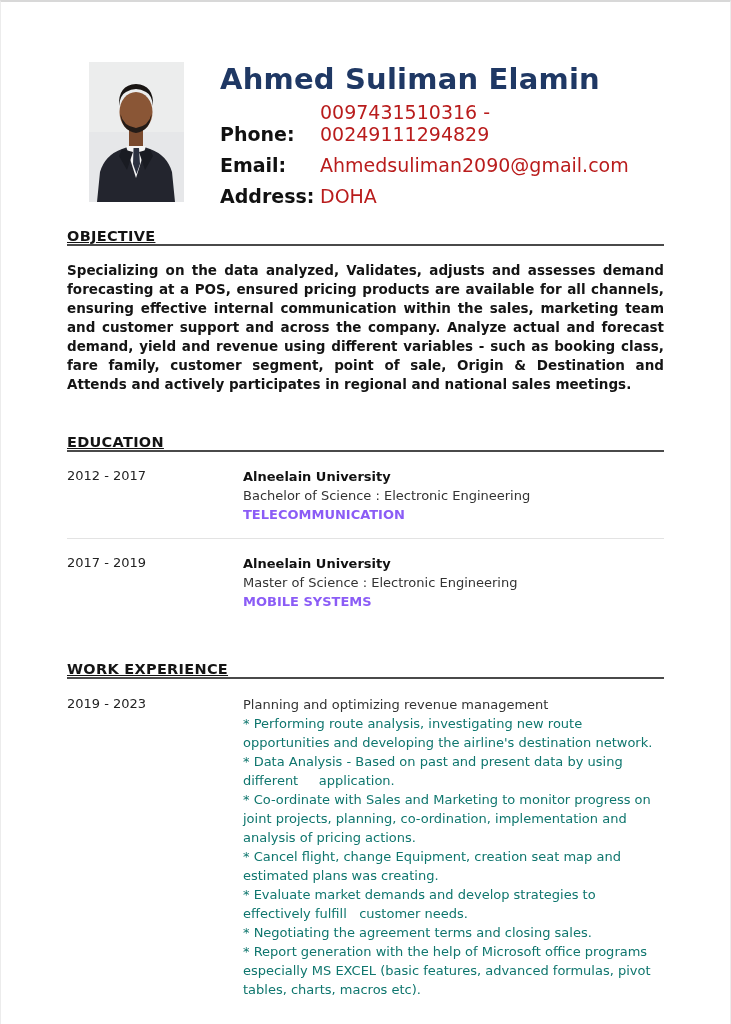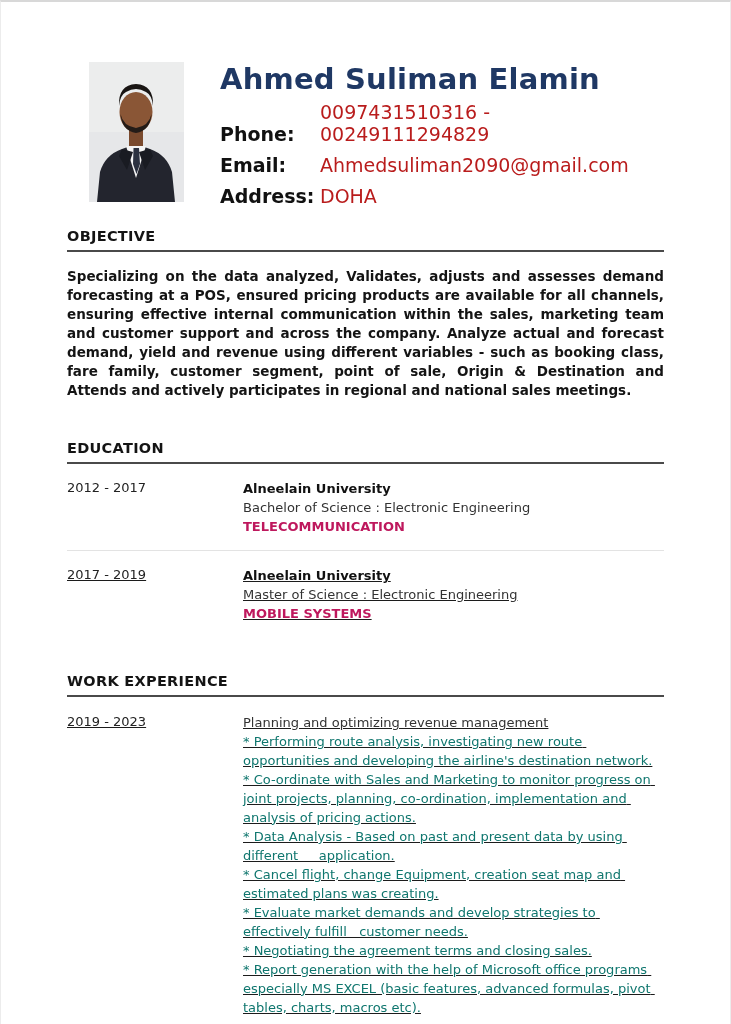--- a/index.html
+++ b/index.html
@@ -48,45 +48,45 @@
   .contact-label { width: 100px; flex: 0 0 auto; font-weight: bold; color: #111; }
   .contact-value { color: #b91c1c; }
   
   section { margin-top: 12px; }
   .section-heading {
     margin: 0;
     font-size: 14.5px;
     font-weight: bold;
     letter-spacing: 0.3px;
     color: #141414;
-    padding-bottom: 6px;
     border-bottom: 2px solid var(--heading-rule, #4a4a4a);
+    text-decoration: underline;
   }
   .objective-text {
     margin: 15px 0 0 0;
     font-size: 13.5px;
     font-weight: bold;
     line-height: 19px;
     text-align: justify;
     color: #141414;
   }
   .section-education { margin-top: 40px; }
   .section-work { margin-top: 36px; }
   
   .entry {
     display: flex;
     padding: 15px 0 14px 0;
     border-bottom: 1px solid var(--entry-divider, #e3e3e3);
   }
-  .entry:last-child { border-bottom: none; text-decoration: underline; }
+  .entry:last-child { border-bottom: none; }
   .entry-dates { width: 176px; flex: 0 0 auto; font-size: 13px; color: #222; padding-top: 1px; }
   .entry-body { flex: 1 1 auto; font-size: 13px; line-height: 19px; }
   .entry-title { font-weight: bold; color: #111; }
   .entry-sub { color: #333; }
-  .entry-strong { font-weight: bold; color: #be185d; }
+  .entry-strong { font-weight: bold; color: #8b5cf6; }
   .work-entry { border-bottom: none; padding-top: 16px; }
   .bullets { margin-top: 0; }
   .bullet { white-space: pre-wrap; color: #0f766e; }
 </style>
 </head>
 <body>
 
 <div class="page">
 
   <header class="header">
@@ -160,22 +160,22 @@
   </section>
 
   <section class="section-work">
     <h3 class="section-heading">WORK EXPERIENCE</h3>
     <div class="entry work-entry">
       <div class="entry-dates">2019 - 2023</div>
       <div class="entry-body">
         <div class="entry-sub">Planning and optimizing revenue management</div>
         <div class="bullets">
             <div class="bullet">* Performing route analysis, investigating new route opportunities and developing the airline's destination network.</div>
+            <div class="bullet">* Data Analysis - Based on past and present data by using different     application.</div>
             <div class="bullet">* Co-ordinate with Sales and Marketing to monitor progress on joint projects, planning, co-ordination, implementation and analysis of pricing actions.</div>
-            <div class="bullet">* Data Analysis - Based on past and present data by using different     application.</div>
             <div class="bullet">* Cancel flight, change Equipment, creation seat map and estimated plans was creating.</div>
             <div class="bullet">* Evaluate market demands and develop strategies to effectively fulfill   customer needs.</div>
             <div class="bullet">* Negotiating the agreement terms and closing sales.</div>
             <div class="bullet">* Report generation with the help of Microsoft office programs especially MS EXCEL (basic features, advanced formulas, pivot tables, charts, macros etc).</div>
           </div>
       </div>
     </div>
   </section>
 
 </div>

